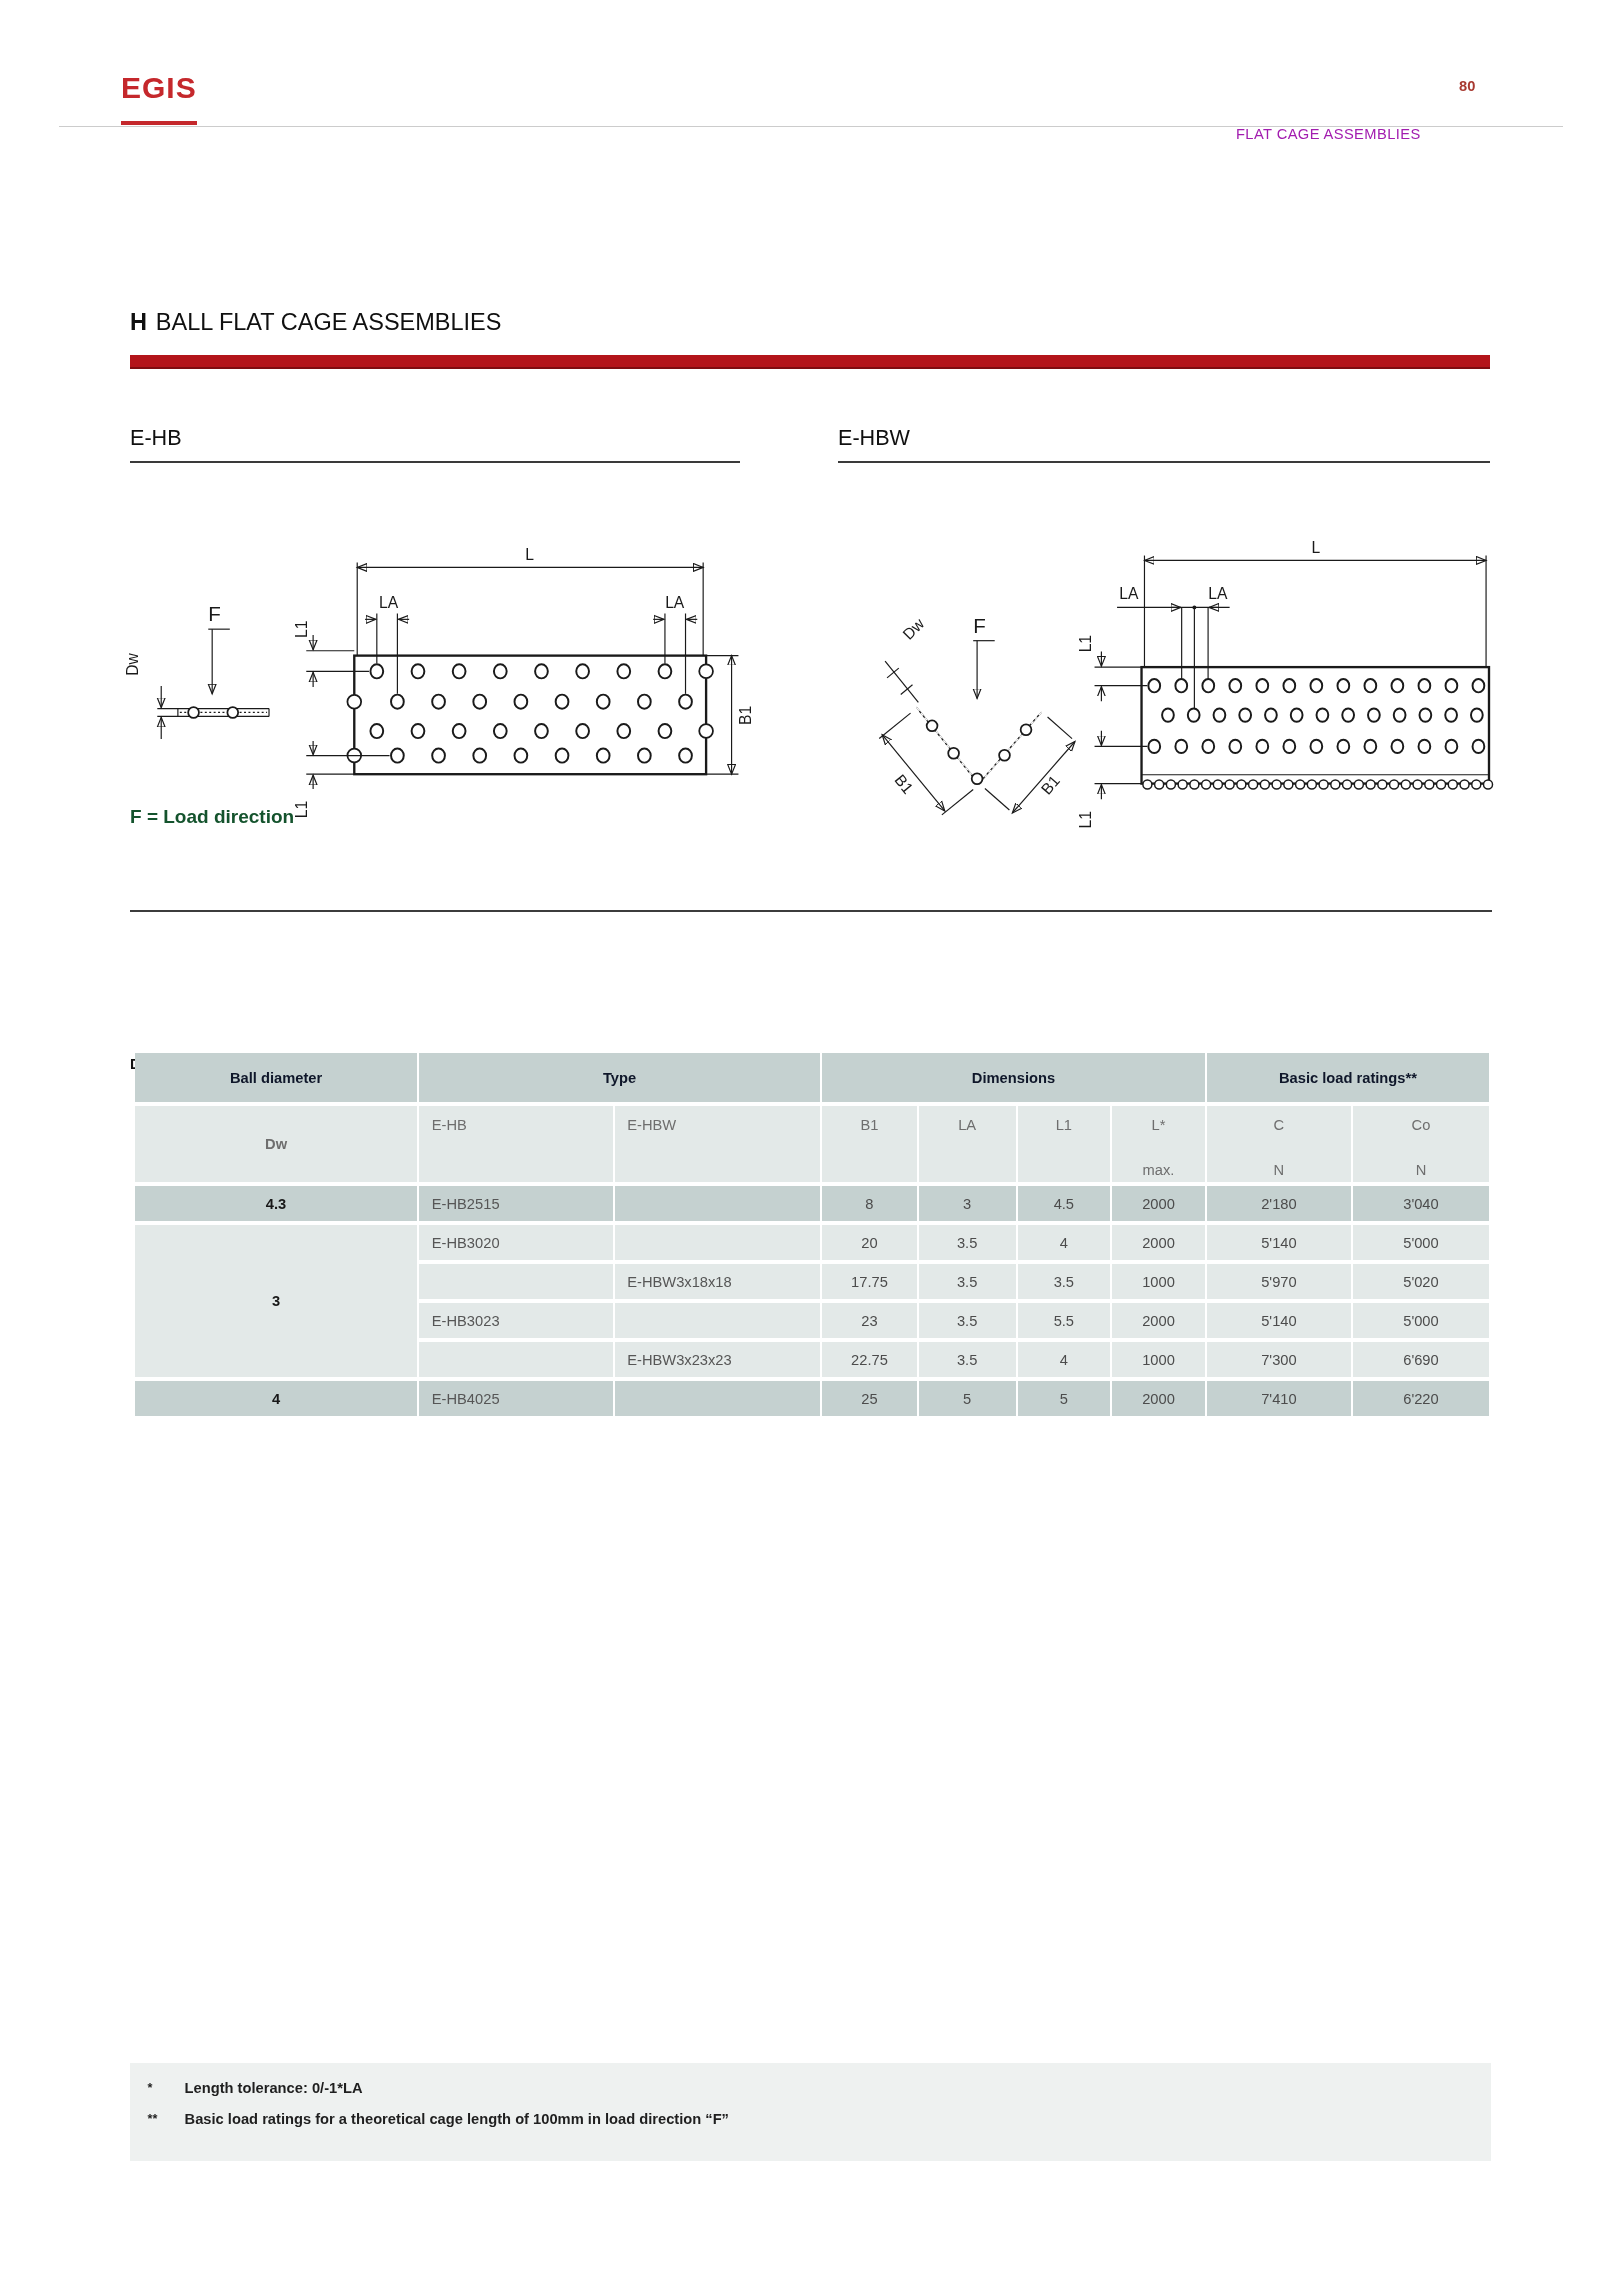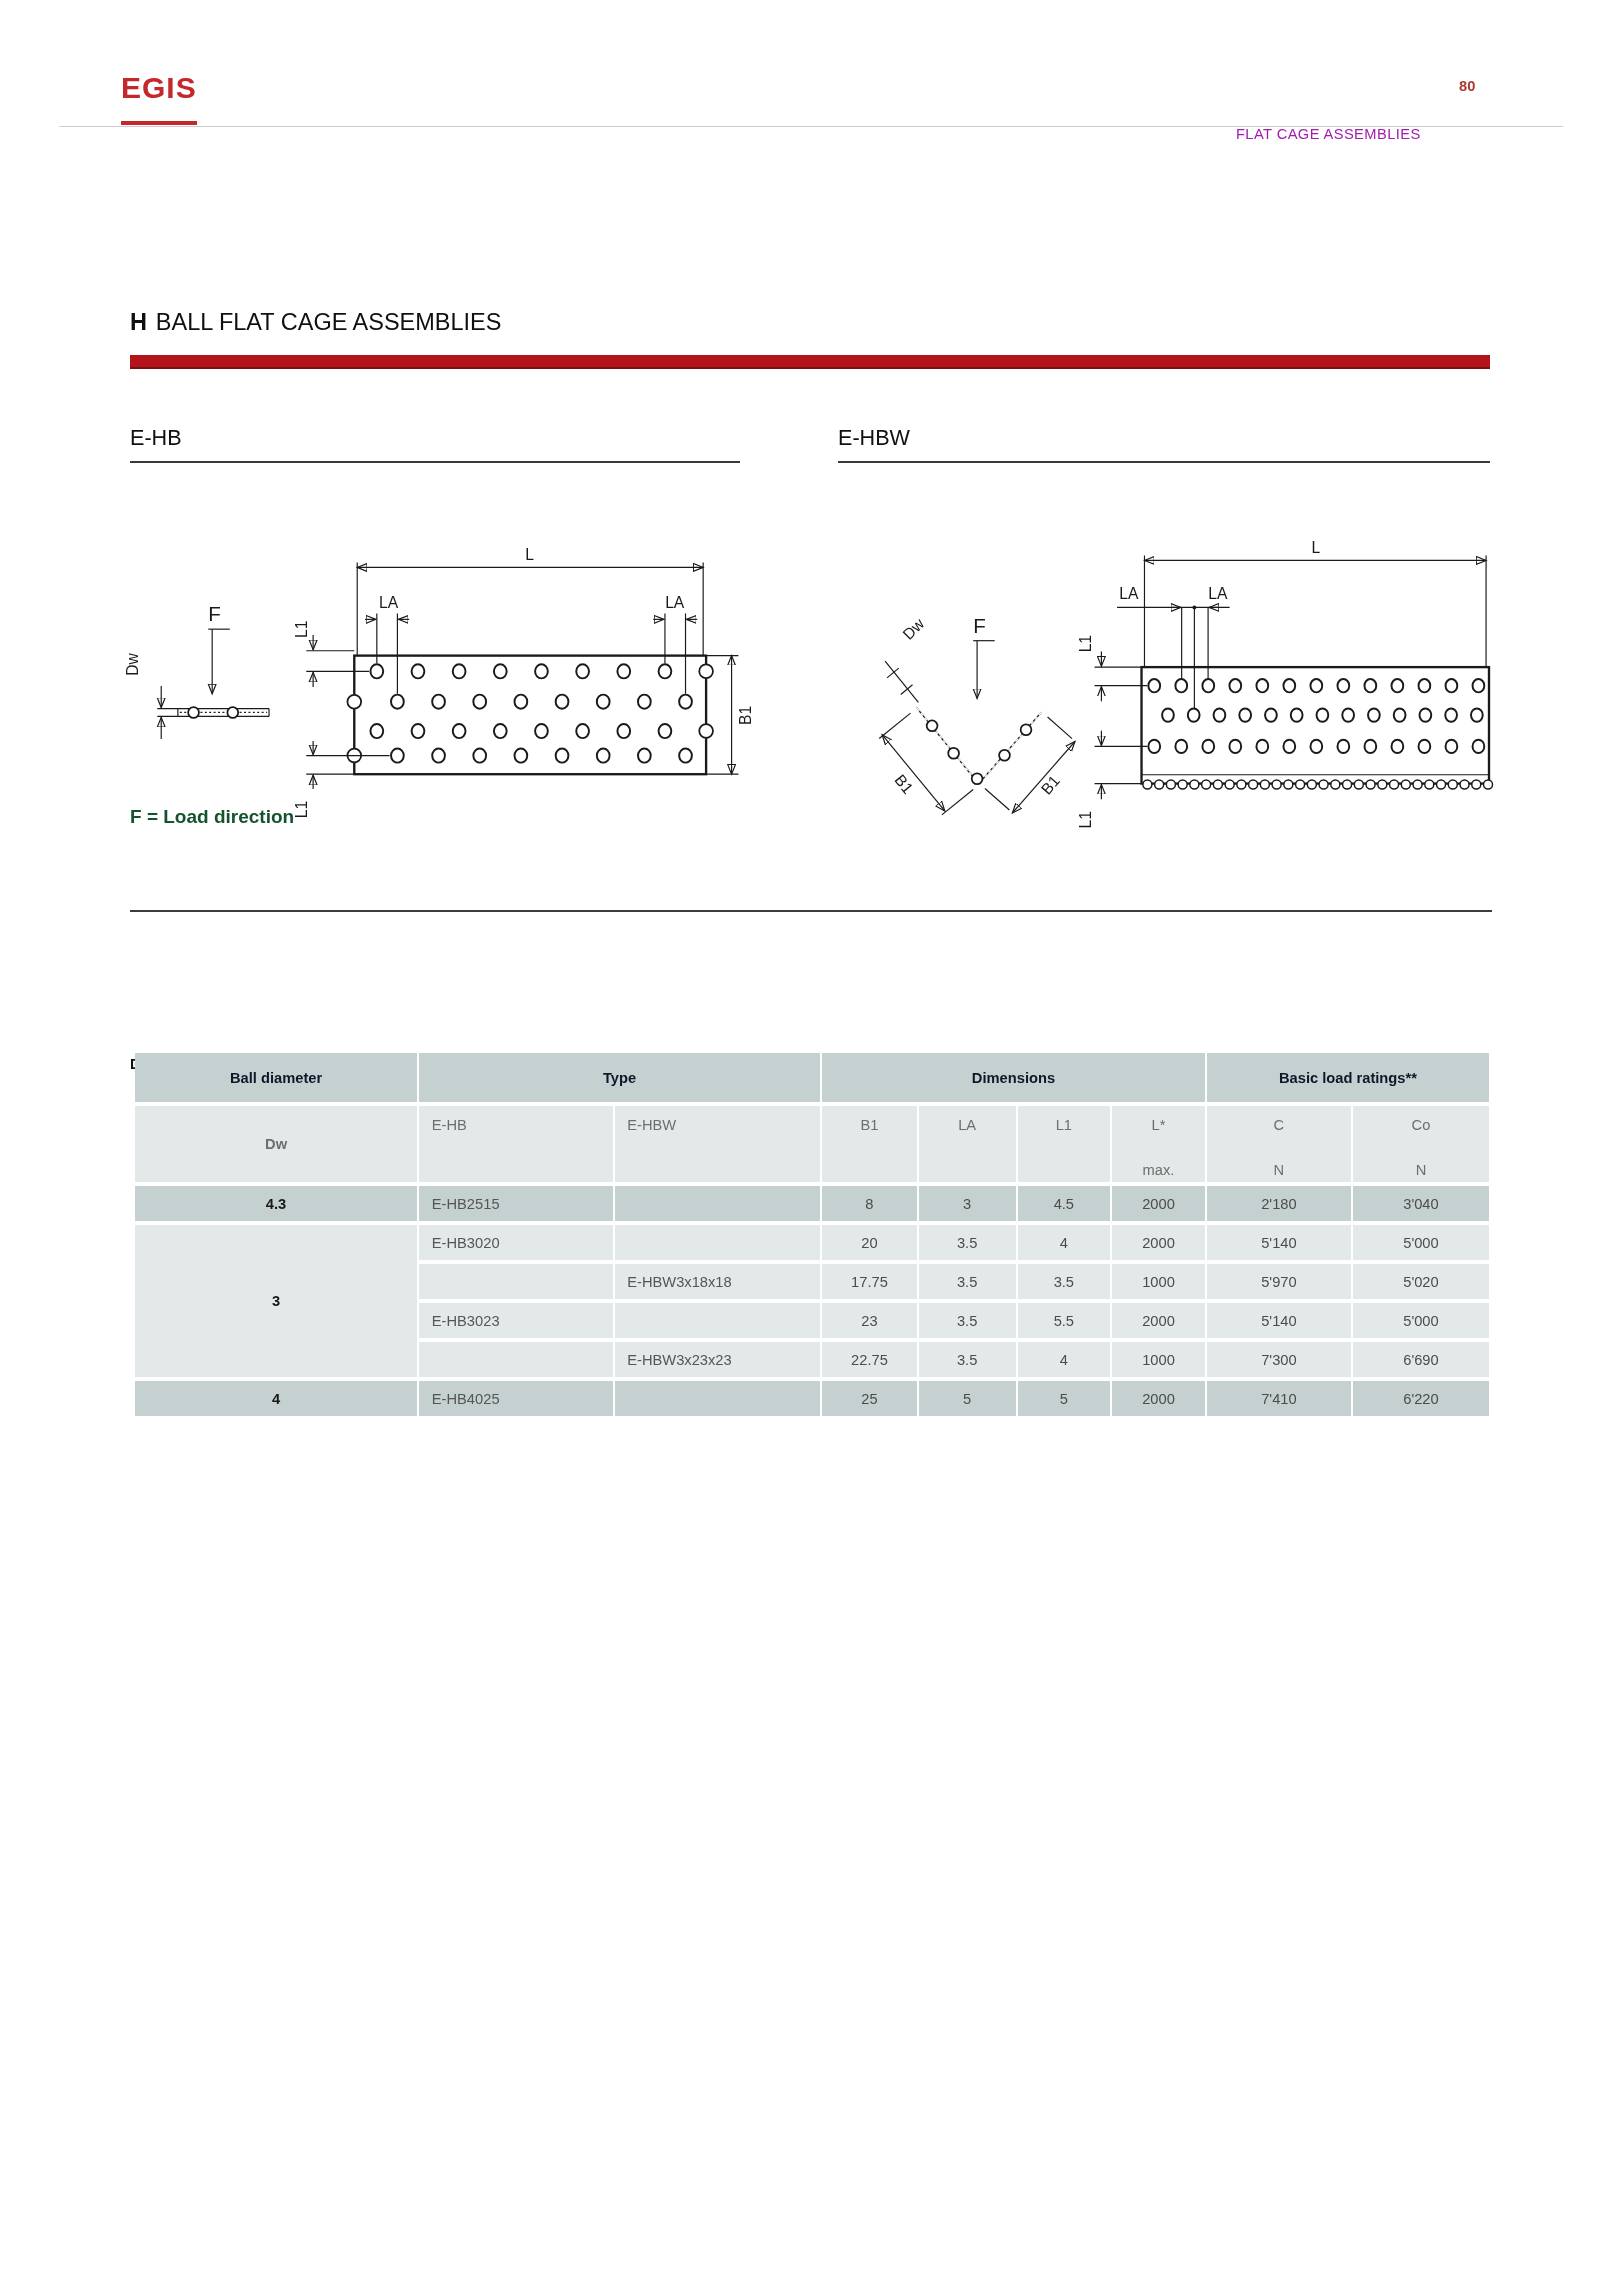--- a/index.html
+++ b/index.html
@@ -463,15 +463,23 @@
       <td class="dark">25</td>
       <td class="dark">5</td>
       <td class="dark">5</td>
       <td class="dark">2000</td>
       <td class="dark">7'410</td>
       <td class="dark">6'220</td>
     </tr>
   </tbody>
     </table>
 
+  <div class="abs footbox">
+    <div class="footline fl1">
+      <span class="mk">*</span><span>Length tolerance: 0/-1*LA</span>
+    </div>
+    <div class="footline fl2">
+      <span class="mk">**</span><span>Basic load ratings for a theoretical cage length of 100mm in load direction “F”</span>
+    </div>
+  </div>
 
 </div>
 
 
 </body></html>

